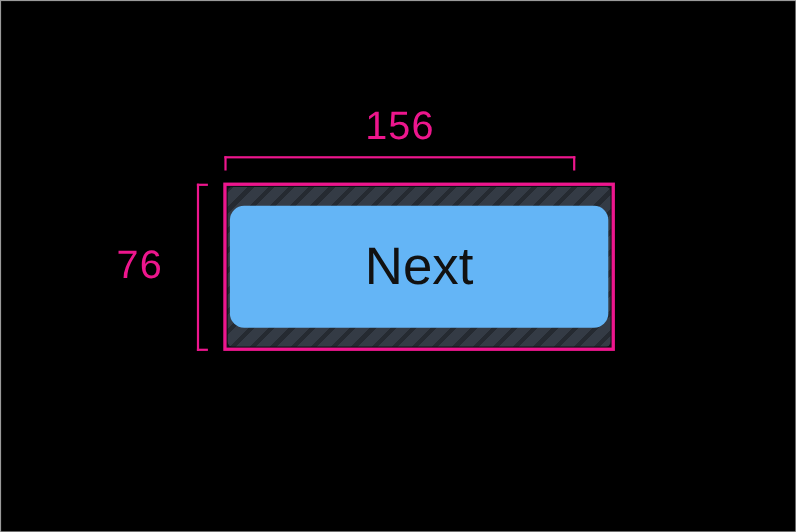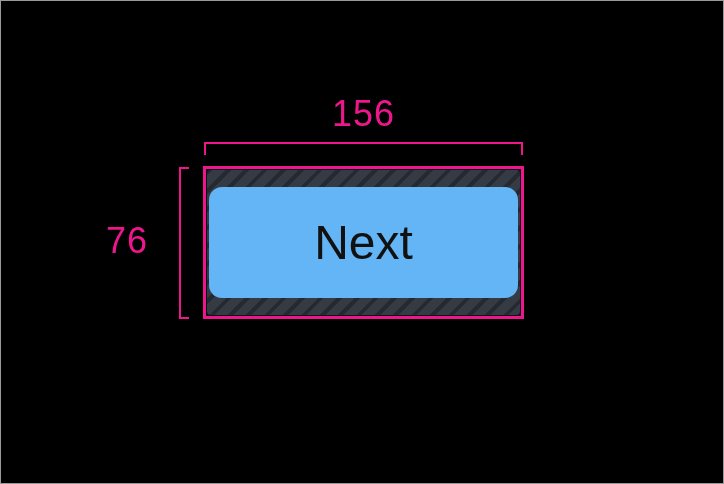--- a/index.html
+++ b/index.html
@@ -50,21 +50,21 @@
     position:absolute;
     left:178px;top:166px;
     width:10px;height:152px;
     border-left:2px solid var(--annotation-pink);
     border-top:2px solid var(--annotation-pink);
     border-bottom:2px solid var(--annotation-pink);
   }
   .bounds-box{
     position:absolute;
     left:202px;top:165px;
-    width:321px;height:153px;
+    width:356px;height:153px;
     border:3px solid var(--annotation-pink);
     background:#0e1116;
   }
   .padding-hatch{
     position:absolute;
     left:1px;top:1px;right:1px;bottom:1px;
     border-radius:4px;
     background:repeating-linear-gradient(
       135deg,
       var(--hatch-stripe) 0px,

